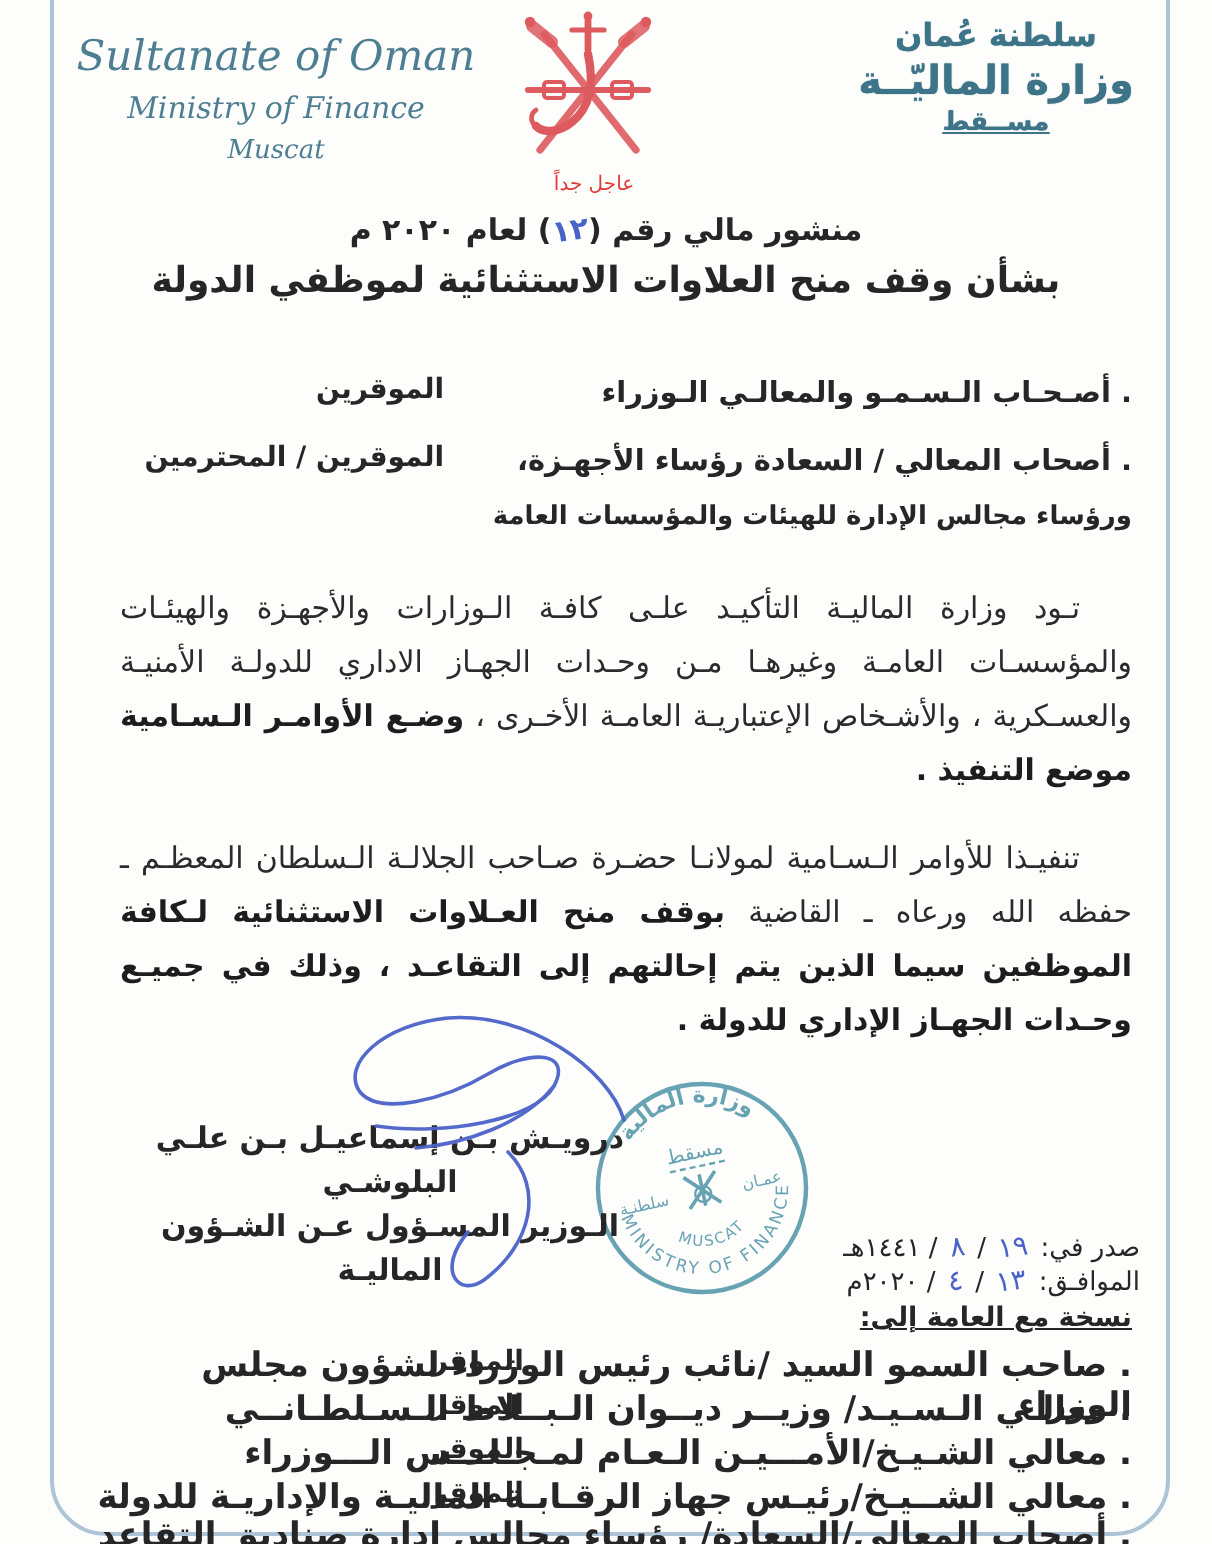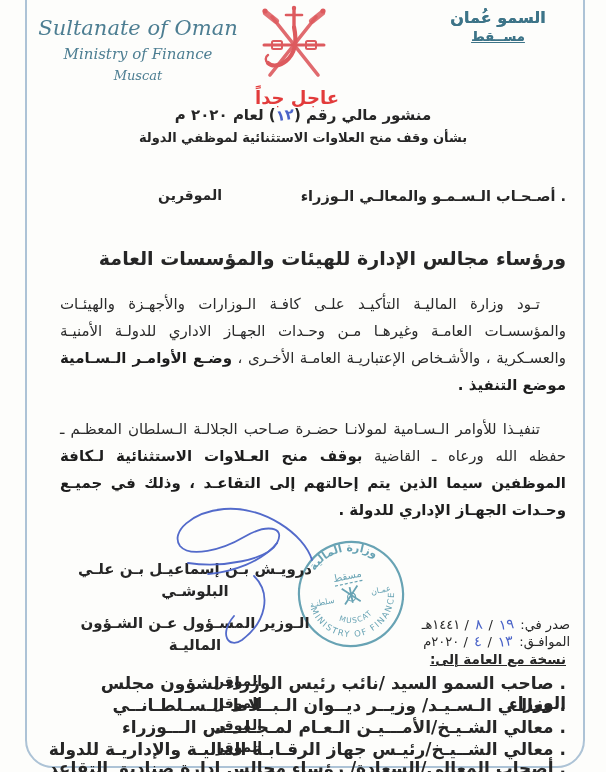--- a/index.html
+++ b/index.html
@@ -24,56 +24,56 @@
   .emblem{position:absolute;left:252px;top:3px;width:84px;height:84px;}
   .lh-ar{
     position:absolute;right:30px;top:8px;width:156px;text-align:center;
     color:#3d7488;direction:rtl;font-weight:bold;text-shadow:0 0 .5px #3d7488;
   }
   .lh-ar .a1{font-size:16px;}
   .lh-ar .a2{font-size:20px;margin-top:1px;}
   .lh-ar .a3{font-size:13px;margin-top:2px;text-decoration:underline;}
   .urgent{
     position:absolute;left:244px;top:87px;width:106px;text-align:center;
-    color:#e23b3b;font-weight:bold;font-size:18px;direction:rtl;
+    color:#e23b3b;font-weight:normal;font-size:10px;direction:rtl;
   }
   
   .title-line{
     position:absolute;left:0;right:0;top:106px;text-align:center;
     direction:rtl;font-weight:bold;font-size:15px;
   }
   .hand{color:#4a63c8;display:inline-block;}
   .title-line .hand{font-size:15px;transform:rotate(-8deg);}
   .subject-line{
     position:absolute;left:0;right:0;top:130px;text-align:center;
-    direction:rtl;font-weight:bold;font-size:13px;
+    direction:rtl;font-weight:bold;font-size:18px;
   }
   
   .addr{position:absolute;left:40px;right:40px;top:0;height:0;direction:rtl;}
   .addr-row{position:absolute;right:0;left:0;}
   .addr-row .txt{font-weight:bold;font-size:14.5px;}
   .addr-row .lbl{position:absolute;right:344px;top:1px;font-weight:bold;font-size:14px;white-space:nowrap;}
   .addr-r1{top:186px;}
   .addr-r2{top:220px;}
   .addr-r3{top:247px;}
-  .addr-r3 .txt{font-size:19px;}
+  .addr-r3 .txt{font-size:13px;}
   
   .body-text{
     position:absolute;left:60px;right:40px;top:291px;
     direction:rtl;text-align:justify;font-size:15px;line-height:27px;color:#2b2b2b;
   }
   .body-text p{margin:0 0 17px 0;text-indent:26px;}
   .body-text b{font-weight:bold;color:#1d1d1d;}
   
   .sig-svg{position:absolute;left:112px;top:496px;width:236px;height:162px;z-index:3;}
   .sig-block{
     position:absolute;left:56px;top:558px;width:278px;text-align:center;
     direction:rtl;font-weight:bold;font-size:15px;line-height:22px;z-index:2;
   }
-  .sig-block .sig-title{margin-top:10px;}
+  .sig-block .sig-title{}
   .stamp{position:absolute;left:294px;top:537px;width:114px;height:114px;transform:rotate(-12deg);opacity:.85;z-index:1;}
   
   .dates{
     position:absolute;right:36px;top:616px;width:180px;direction:rtl;
     font-size:13px;line-height:17px;text-align:right;white-space:nowrap;
   }
   .dates .hand{font-size:14px;transform:rotate(-7deg);margin:0 2px;}
   
   .cc{position:absolute;left:40px;right:40px;top:651px;direction:rtl;font-size:13px;}
   .cc-heading{font-weight:bold;font-size:13.5px;text-decoration:underline;}
@@ -112,37 +112,40 @@
       <path d="M12,42 H72" stroke-width="3"></path>
       <rect x="20" y="38" width="10" height="8" rx="1.5" stroke-width="2"></rect>
       <rect x="54" y="38" width="10" height="8" rx="1.5" stroke-width="2"></rect>
 
       <path d="M42,24 C45,38 44,50 34,58 C28,63 20,64 16,60" stroke-width="4.2"></path>
       <path d="M16,60 c-3,-2 -3,-6 0,-8" stroke-width="2.4"></path>
     </g>
   </svg>
 
   <div class="lh-ar">
-    <div class="a1">السمو عُمان</div>
+    <div class="a1">سلطنة عُمان</div>
+    <div class="a2">وزارة الماليّــة</div>
     <div class="a3">مســقط</div>
   </div>
 
   <div class="urgent">عاجل جداً</div>
 
   <div class="title-line">
     <span>منشور مالي رقم (</span><span class="hand">١٢</span><span>) لعام ٢٠٢٠ م</span>
   </div>
   <div class="subject-line">بشأن وقف منح العلاوات الاستثنائية لموظفي الدولة</div>
 
   <div class="addr">
     <div class="addr-row addr-r1">
       <span class="txt">. أصـحـاب الـسـمـو والمعالـي الـوزراء</span>
       <span class="lbl">الموقرين</span>
     </div>
     <div class="addr-row addr-r2">
+      <span class="txt">. أصحاب المعالي / السعادة  رؤساء الأجهـزة،</span>
+      <span class="lbl">الموقرين / المحترمين</span>
     </div>
     <div class="addr-row addr-r3">
       <span class="txt">ورؤساء مجالس الإدارة للهيئات والمؤسسات العامة</span>
     </div>
   </div>
 
   <div class="body-text">
     <p><span>تـود وزارة الماليـة التأكيـد علـى كافـة الـوزارات والأجهـزة والهيئـات والمؤسسـات العامـة وغيرهـا مـن وحـدات الجهـاز الاداري للدولـة الأمنيـة والعسـكرية ، والأشـخاص الإعتباريـة العامـة الأخـرى ، </span><b>وضـع الأوامـر الـسـامية موضع التنفيذ .</b></p>
     <p><span>تنفيـذا للأوامر الـسـامية لمولانـا حضـرة صـاحب الجلالـة الـسلطان المعظـم ـ حفظه الله ورعاه ـ القاضية </span><b>بوقف منح العـلاوات الاستثنائية لـكافة الموظفين سيما الذين يتم إحالتهم إلى التقاعـد ، وذلك في جميـع وحـدات الجهـاز الإداري للدولة .</b></p>
   </div>

